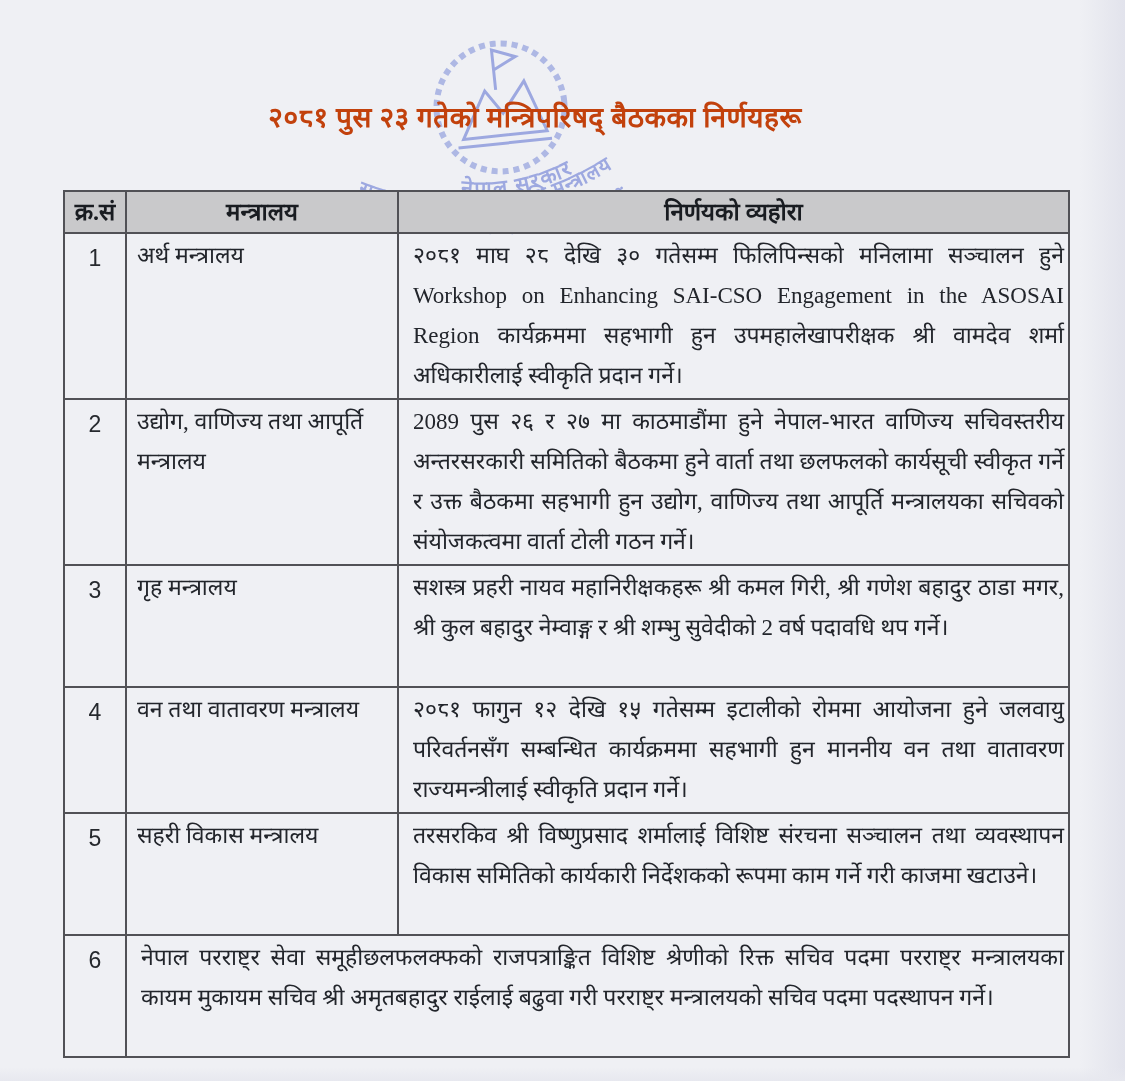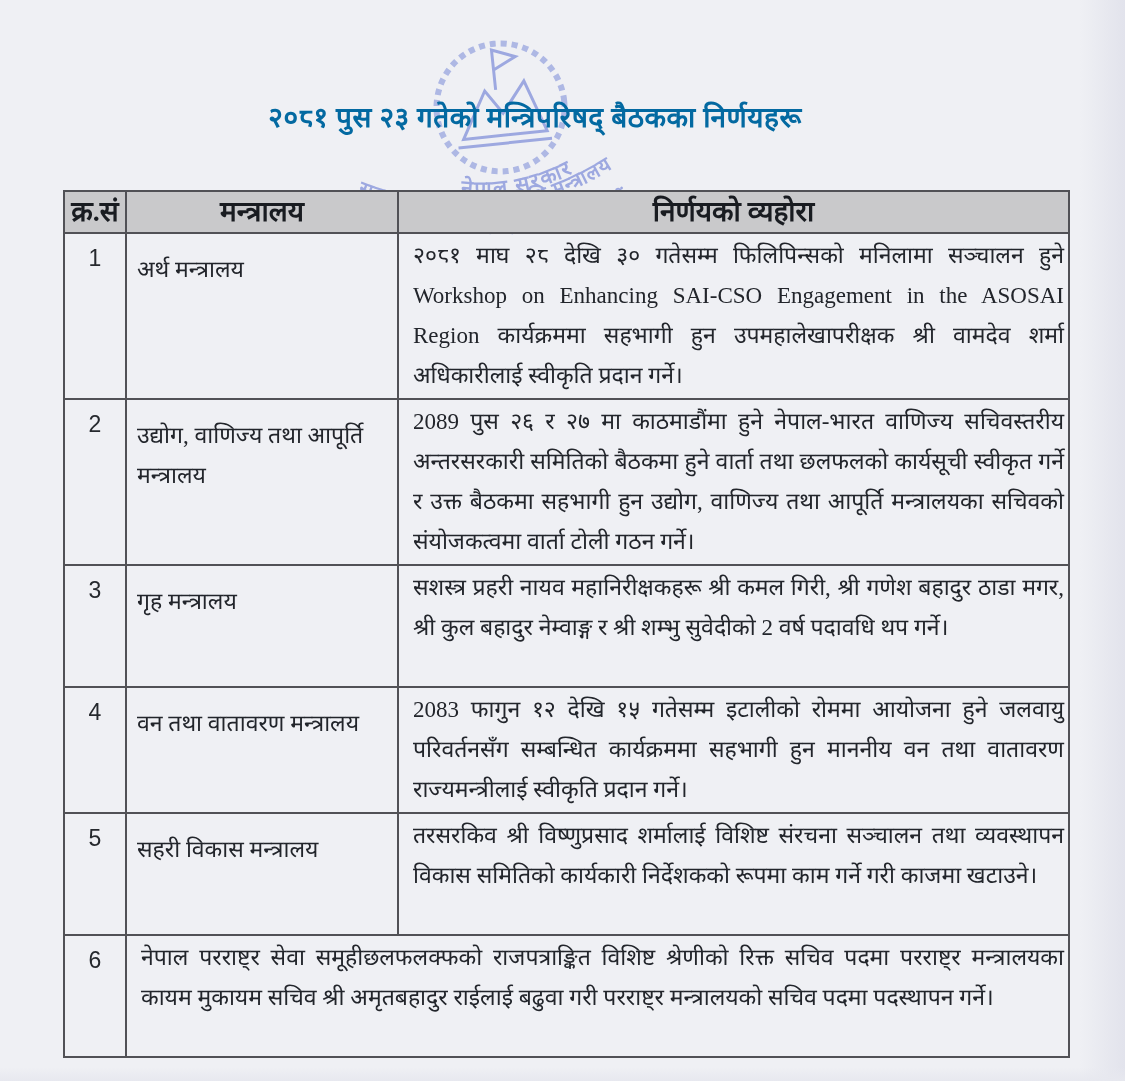--- a/index.html
+++ b/index.html
@@ -12,50 +12,50 @@
   .scan-edge-right{
     position:absolute;top:0;right:0;width:45px;height:100%;
     background:linear-gradient(to right,rgba(214,215,226,0),#e2e3ec);
   }
   .scan-edge-bottom{
     position:absolute;left:0;bottom:0;width:100%;height:14px;
     background:linear-gradient(to bottom,rgba(214,215,226,0),#e7e8ef);
   }
   .doc-title{
     position:absolute;top:97px;left:0;right:55px;
-    text-align:center;font-size:28px;font-weight:bold;color:#0369a1;
+    text-align:center;font-size:28px;font-weight:bold;color:#c2410c;
     letter-spacing:0.5px;z-index:3;
   }
   .stamp{
     position:absolute;left:318px;top:22px;width:396px;height:236px;
     transform:rotate(-6deg);opacity:0.55;z-index:2;pointer-events:none;
   }
   .stamp text{font-family:"Liberation Serif","DejaVu Serif",serif;font-weight:bold;}
   table.decisions{
     position:absolute;top:190px;left:63px;width:1007px;
     border-collapse:collapse;table-layout:fixed;z-index:4;
     background:transparent;
   }
   table.decisions col.c-sn{width:62px;}
   table.decisions col.c-min{width:272px;}
   table.decisions th,table.decisions td{
     border:2px solid #515156;vertical-align:top;
     font-size:23px;line-height:40px;
   }
   table.decisions thead th{
-    background:#c9c9cb;font-size:28px;font-weight:bold;
+    background:#c9c9cb;font-size:24px;font-weight:bold;
     text-align:center;height:40px;line-height:40px;padding:0 4px;
     color:#191c21;
   }
   td.sn-cell{
     text-align:center;padding-top:4px;
     font-family:"Liberation Sans","DejaVu Sans",sans-serif;
     font-size:21px;line-height:36px;color:#26292e;
   }
-  td.ministry-cell{padding:16px 6px 2px 10px;margin-top:28px;}
+  td.ministry-cell{padding:2px 6px 2px 10px;margin-top:28px;}
   td.decision-cell{padding:2px 4px 2px 14px;text-align:justify;}
   tr.r-tall{height:162px;}
   tr.r-med{height:122px;}
 </style>
 </head>
 <body>
 
 <svg class="stamp" viewBox="0 0 396 236" aria-hidden="true">
   <defs>
     <path id="arc-gov" d="M 95 152 Q 190 196 290 138" fill="none"></path>
@@ -108,21 +108,21 @@
       <td class="decision-cell">2089 पुस २६ र २७ मा काठमाडौंमा हुने नेपाल-भारत वाणिज्य सचिवस्तरीय अन्तरसरकारी समितिको बैठकमा हुने वार्ता तथा छलफलको कार्यसूची स्वीकृत गर्ने र उक्त बैठकमा सहभागी हुन उद्योग, वाणिज्य तथा आपूर्ति मन्त्रालयका सचिवको संयोजकत्वमा वार्ता टोली गठन गर्ने।</td>
     </tr>
     <tr class="r-med">
       <td class="sn-cell">3</td>
       <td class="ministry-cell">गृह मन्त्रालय</td>
       <td class="decision-cell">सशस्त्र प्रहरी नायव महानिरीक्षकहरू श्री कमल गिरी, श्री गणेश बहादुर ठाडा मगर, श्री कुल बहादुर नेम्वाङ्ग र श्री शम्भु सुवेदीको 2 वर्ष पदावधि थप गर्ने।</td>
     </tr>
     <tr class="r-med">
       <td class="sn-cell">4</td>
       <td class="ministry-cell">वन तथा वातावरण मन्त्रालय</td>
-      <td class="decision-cell">2083 फागुन १२ देखि १५ गतेसम्म इटालीको रोममा आयोजना हुने जलवायु परिवर्तनसँग सम्बन्धित कार्यक्रममा सहभागी हुन माननीय वन तथा वातावरण राज्यमन्त्रीलाई स्वीकृति प्रदान गर्ने।</td>
+      <td class="decision-cell">२०८१ फागुन १२ देखि १५ गतेसम्म इटालीको रोममा आयोजना हुने जलवायु परिवर्तनसँग सम्बन्धित कार्यक्रममा सहभागी हुन माननीय वन तथा वातावरण राज्यमन्त्रीलाई स्वीकृति प्रदान गर्ने।</td>
     </tr>
     <tr class="r-med">
       <td class="sn-cell">5</td>
       <td class="ministry-cell">सहरी विकास मन्त्रालय</td>
       <td class="decision-cell">तरसरकिव श्री विष्णुप्रसाद शर्मालाई विशिष्ट संरचना सञ्चालन तथा व्यवस्थापन विकास समितिको कार्यकारी निर्देशकको रूपमा काम गर्ने गरी काजमा खटाउने।</td>
     </tr>
     <tr class="r-med">
       <td class="sn-cell">6</td>
       <td class="decision-cell" colspan="2">नेपाल परराष्ट्र सेवा समूहीछलफलक्फको राजपत्राङ्कित विशिष्ट श्रेणीको रिक्त सचिव पदमा परराष्ट्र मन्त्रालयका कायम मुकायम सचिव श्री अमृतबहादुर राईलाई बढुवा गरी परराष्ट्र मन्त्रालयको सचिव पदमा पदस्थापन गर्ने।</td>
     </tr>

